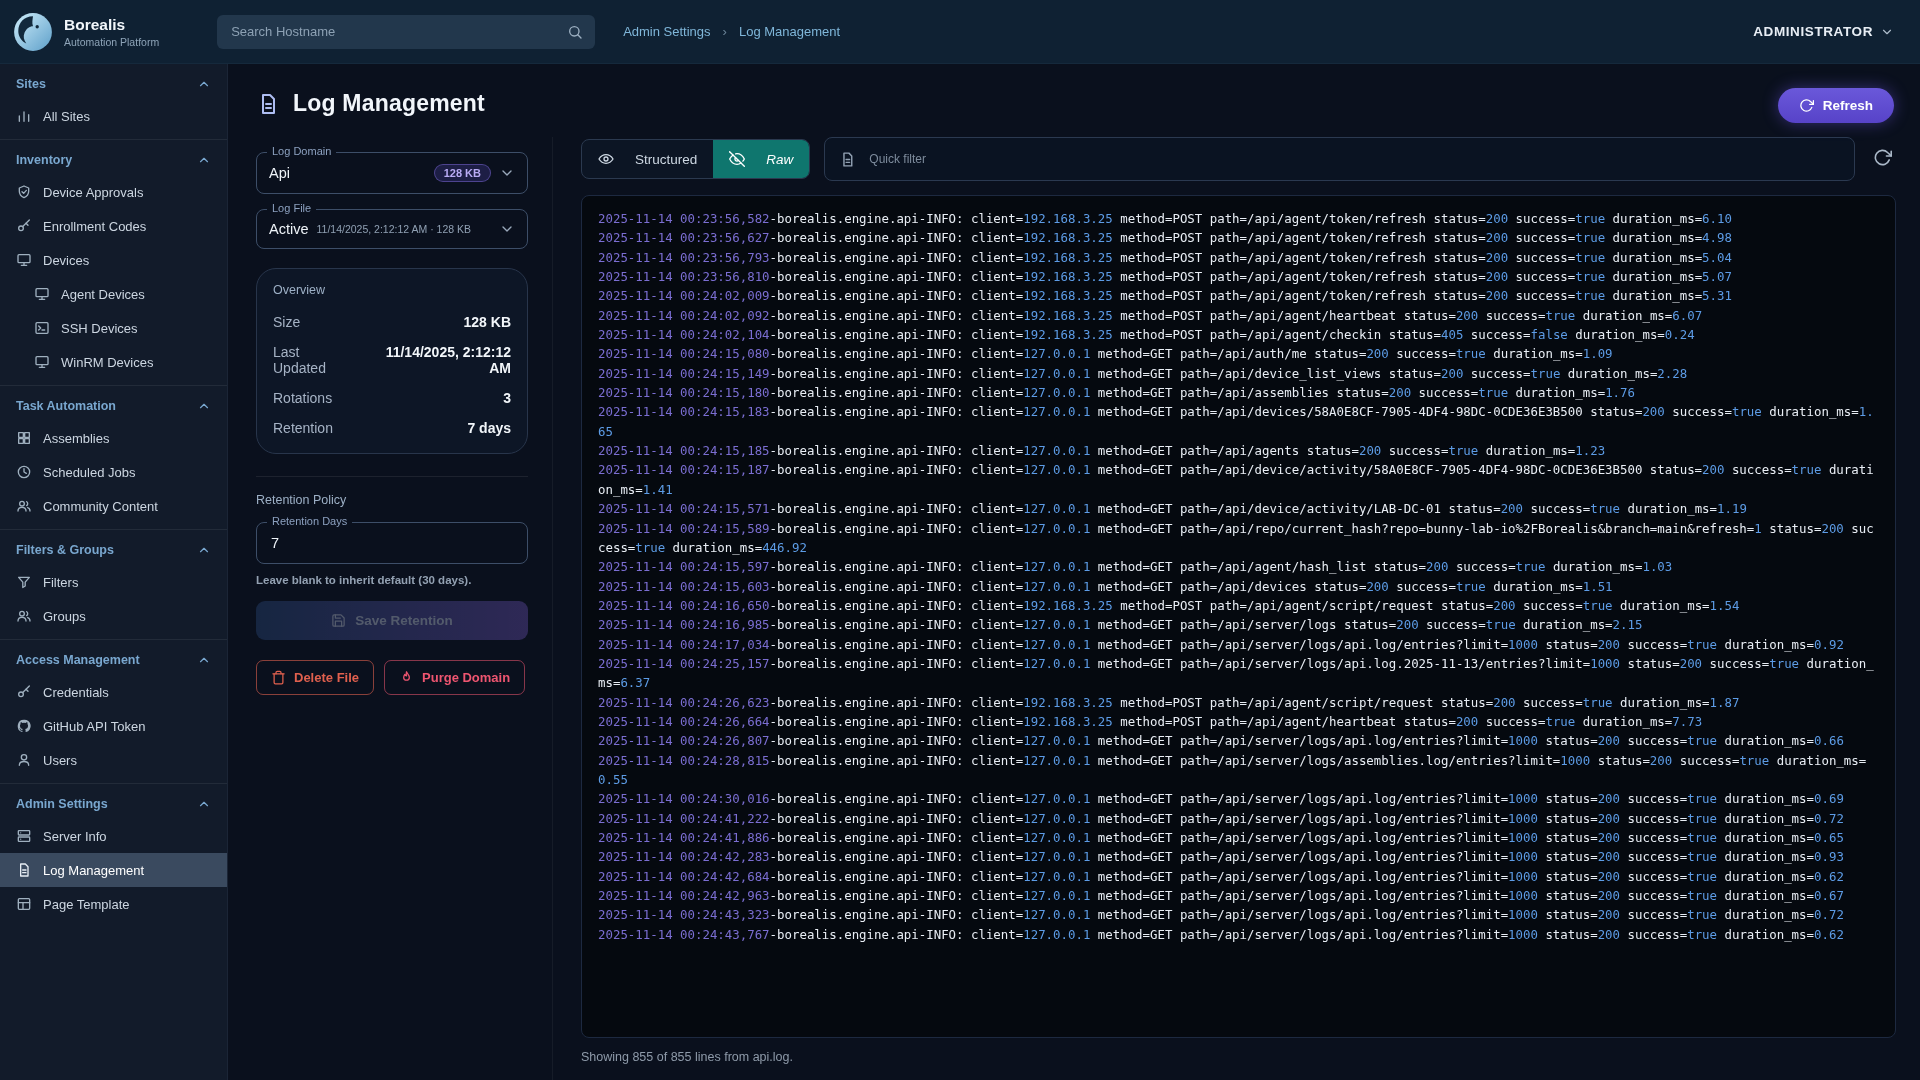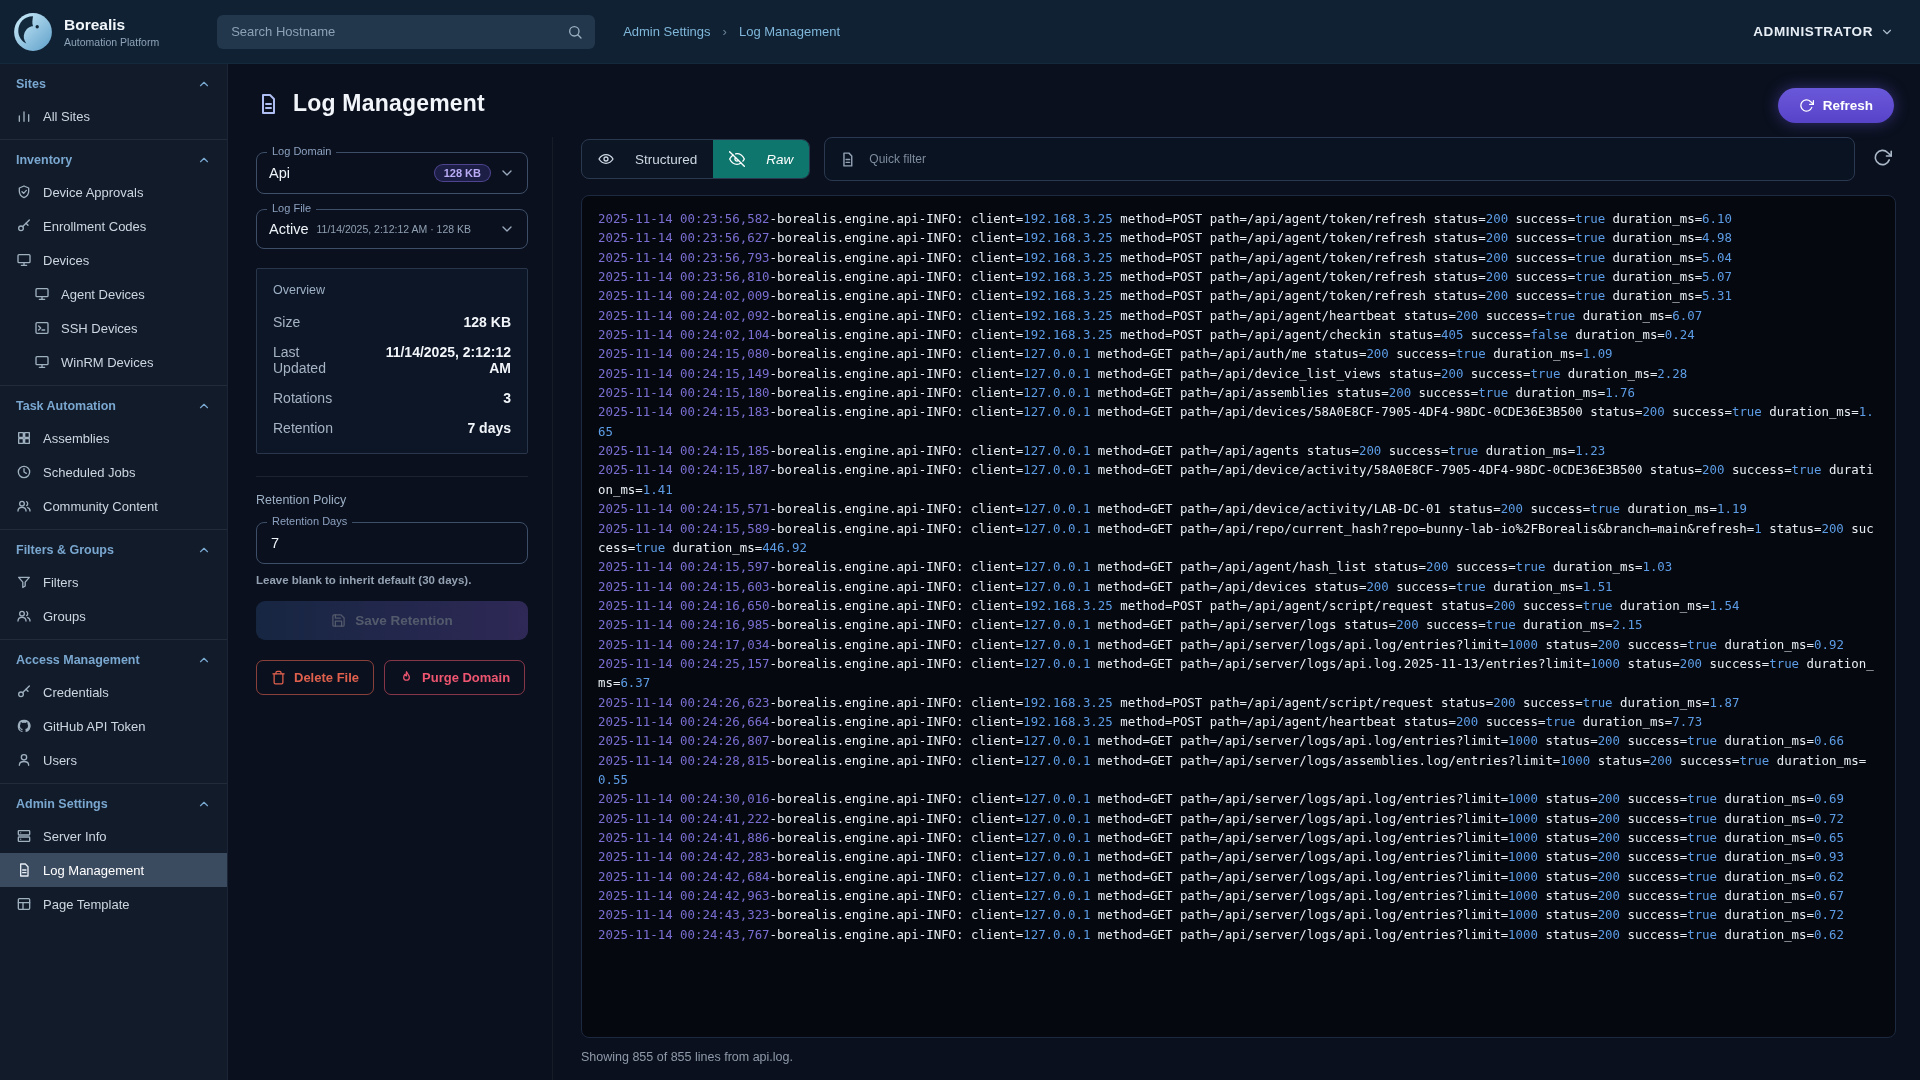--- a/index.html
+++ b/index.html
@@ -107,21 +107,21 @@
     font-size:11px; font-weight:700; padding:2px 9px; border-radius:10px;
   }
   .caret { color:#9aa9bb; width:16px; height:16px; }
   .push { margin-left:auto; }
   .field input {
     background:transparent; border:none; outline:none; color:#eef3f8;
     font-size:14.5px; width:100%; font-family:inherit;
   }
 
   .card {
-    border:1px solid #28354b; background:#0d1626; border-radius:2px;
+    border:1px solid #28354b; background:#0d1626; border-radius:20px;
     padding:14px 16px 10px; margin-top:19px;
   }
   .card-title { font-size:12.5px; color:#9db0c6; margin-bottom:10px; }
   .orow { display:flex; justify-content:space-between; gap:12px; padding:7px 0; font-size:14px; align-items:flex-start; }
   .orow .ol { color:#a6b3c5; max-width:90px; }
   .orow .ov { color:#f2f6fa; font-weight:700; text-align:right; max-width:150px; }
 
   .sep { border:none; border-top:1px solid rgba(255,255,255,.08); margin:22px 0 16px; }
   .section-label { font-size:12.5px; color:#9db0c6; }
   .hint { font-size:11.5px; color:#93a1b2; margin-top:10px; font-weight:700; }

